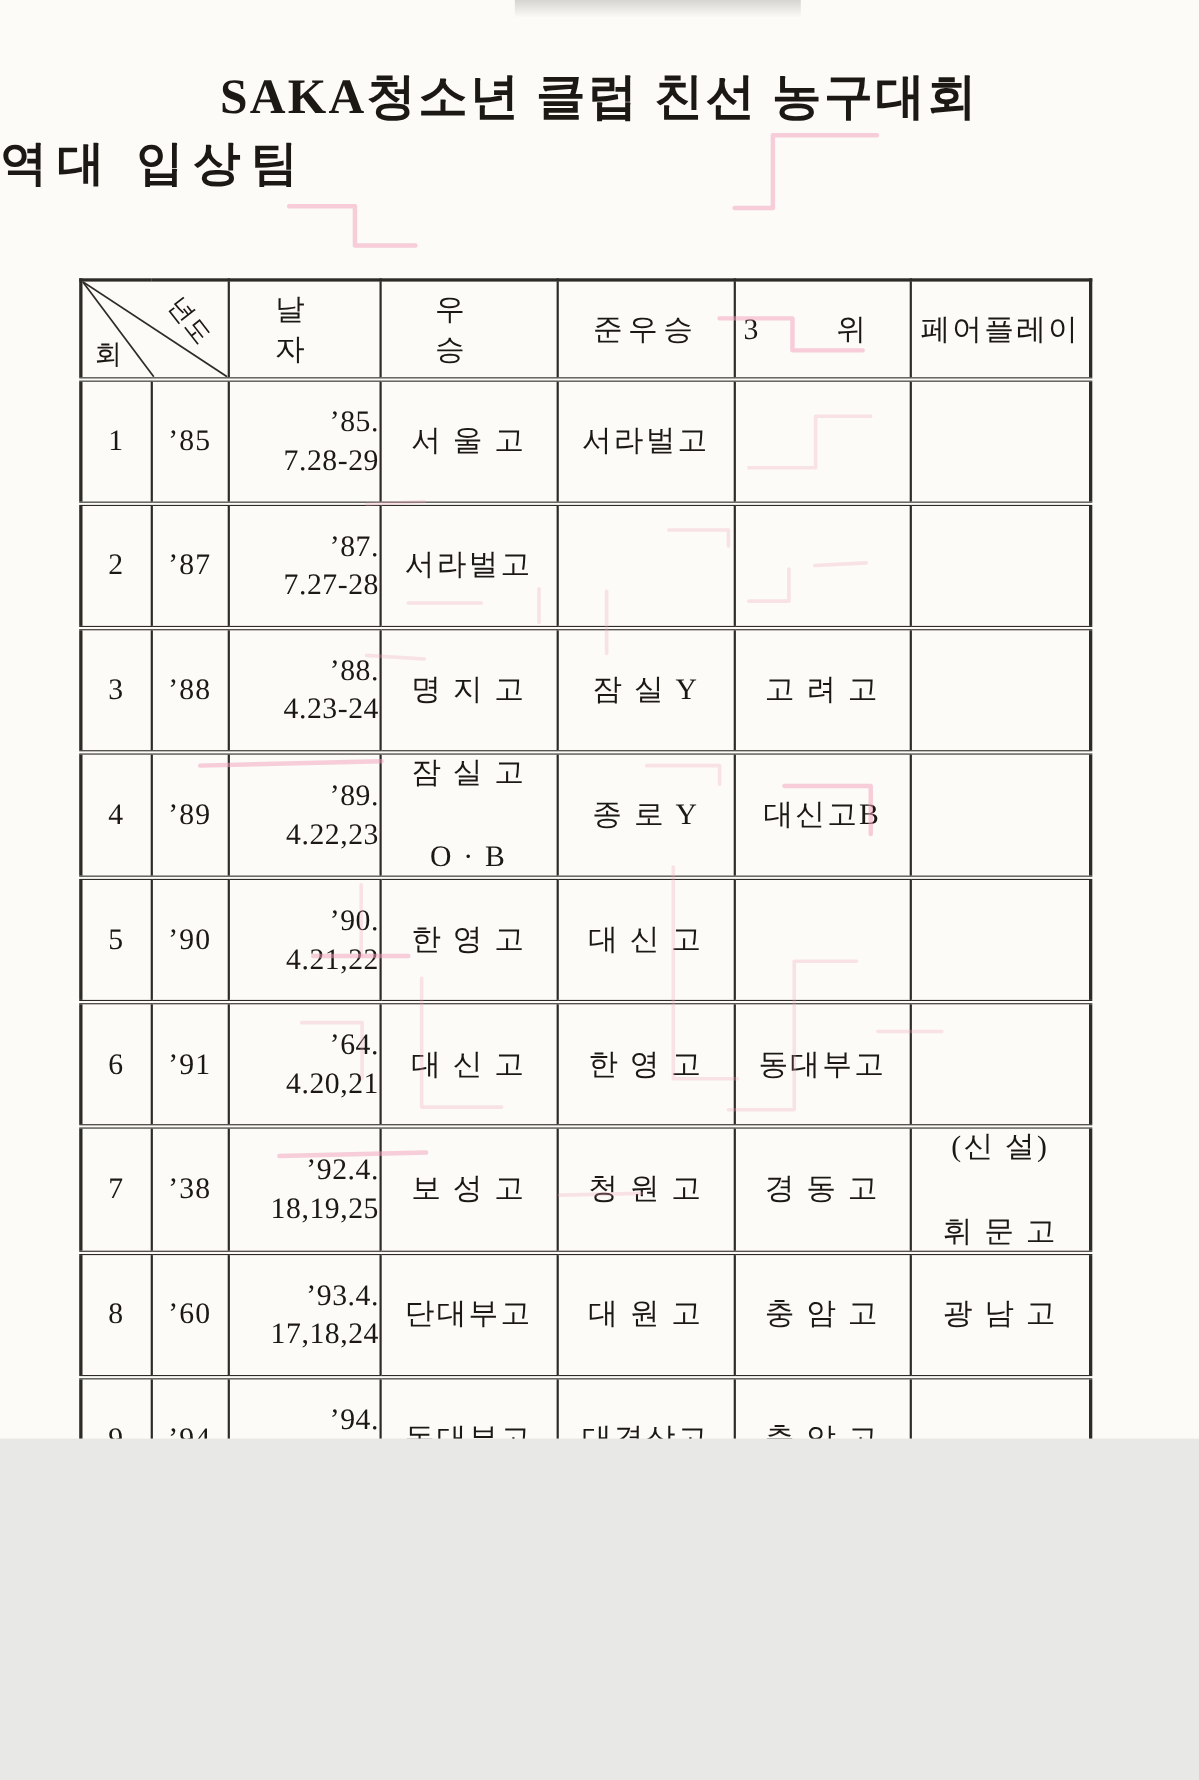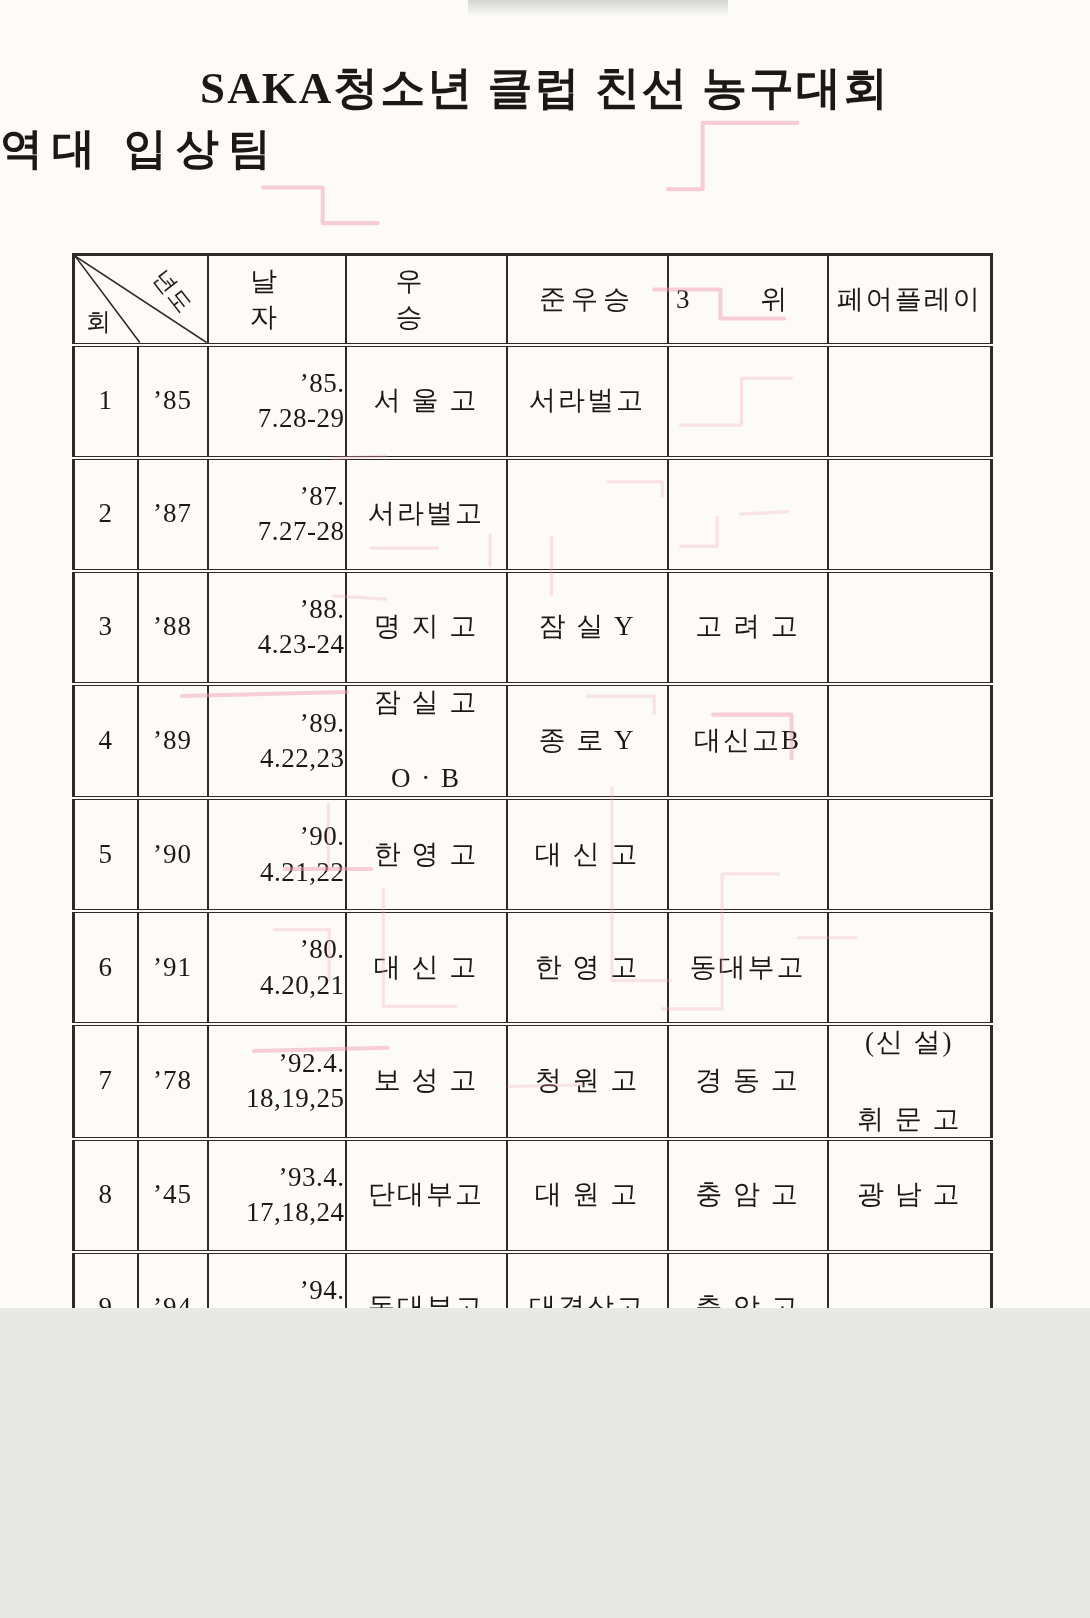--- a/index.html
+++ b/index.html
@@ -230,40 +230,40 @@
         <td class="c-fair"></td>
       </tr>
       <tr>
         <td class="c-no">
             <div class="ln">6</div>
           </td>
         <td class="c-year">
             <div class="ln">’91</div>
           </td>
         <td class="c-date">
-            <div class="ln">’80.</div>
+            <div class="ln">’64.</div>
             <div class="ln">4.20,21</div>
           </td>
         <td class="c-win">
             <div class="ln">대 신 고</div>
           </td>
         <td class="c-runner">
             <div class="ln">한 영 고</div>
           </td>
         <td class="c-third">
             <div class="ln">동대부고</div>
           </td>
         <td class="c-fair"></td>
       </tr>
       <tr>
         <td class="c-no">
             <div class="ln">7</div>
           </td>
         <td class="c-year">
-            <div class="ln">’78</div>
+            <div class="ln">’38</div>
           </td>
         <td class="c-date">
             <div class="ln">’92.4.</div>
             <div class="ln">18,19,25</div>
           </td>
         <td class="c-win">
             <div class="ln">보 성 고</div>
           </td>
         <td class="c-runner">
             <div class="ln">청 원 고</div>
@@ -274,21 +274,21 @@
         <td class="c-fair">
             <div class="ln">(신 설)</div>
             <div class="ln ln2">휘 문 고</div>
           </td>
       </tr>
       <tr>
         <td class="c-no">
             <div class="ln">8</div>
           </td>
         <td class="c-year">
-            <div class="ln">’45</div>
+            <div class="ln">’60</div>
           </td>
         <td class="c-date">
             <div class="ln">’93.4.</div>
             <div class="ln">17,18,24</div>
           </td>
         <td class="c-win">
             <div class="ln">단대부고</div>
           </td>
         <td class="c-runner">
             <div class="ln">대 원 고</div>

